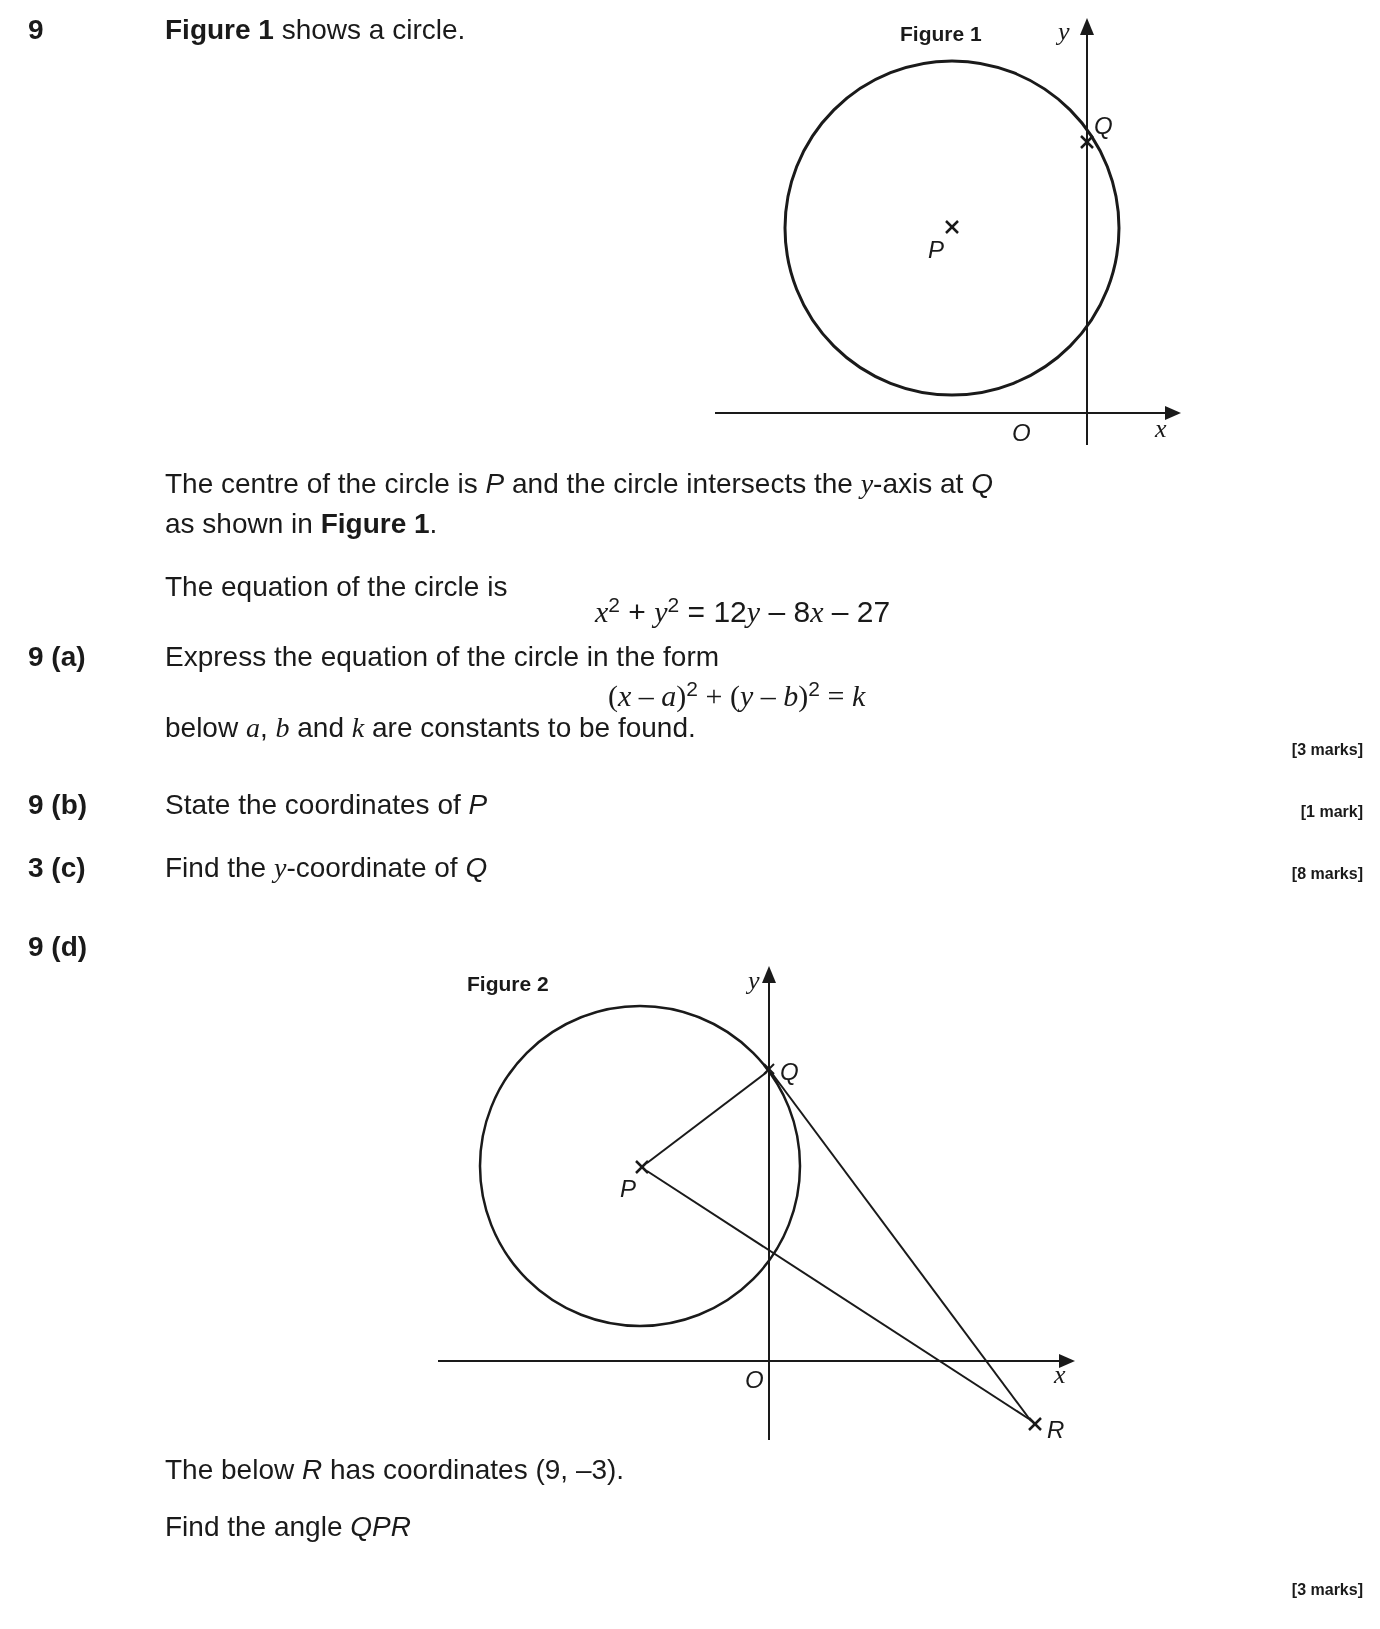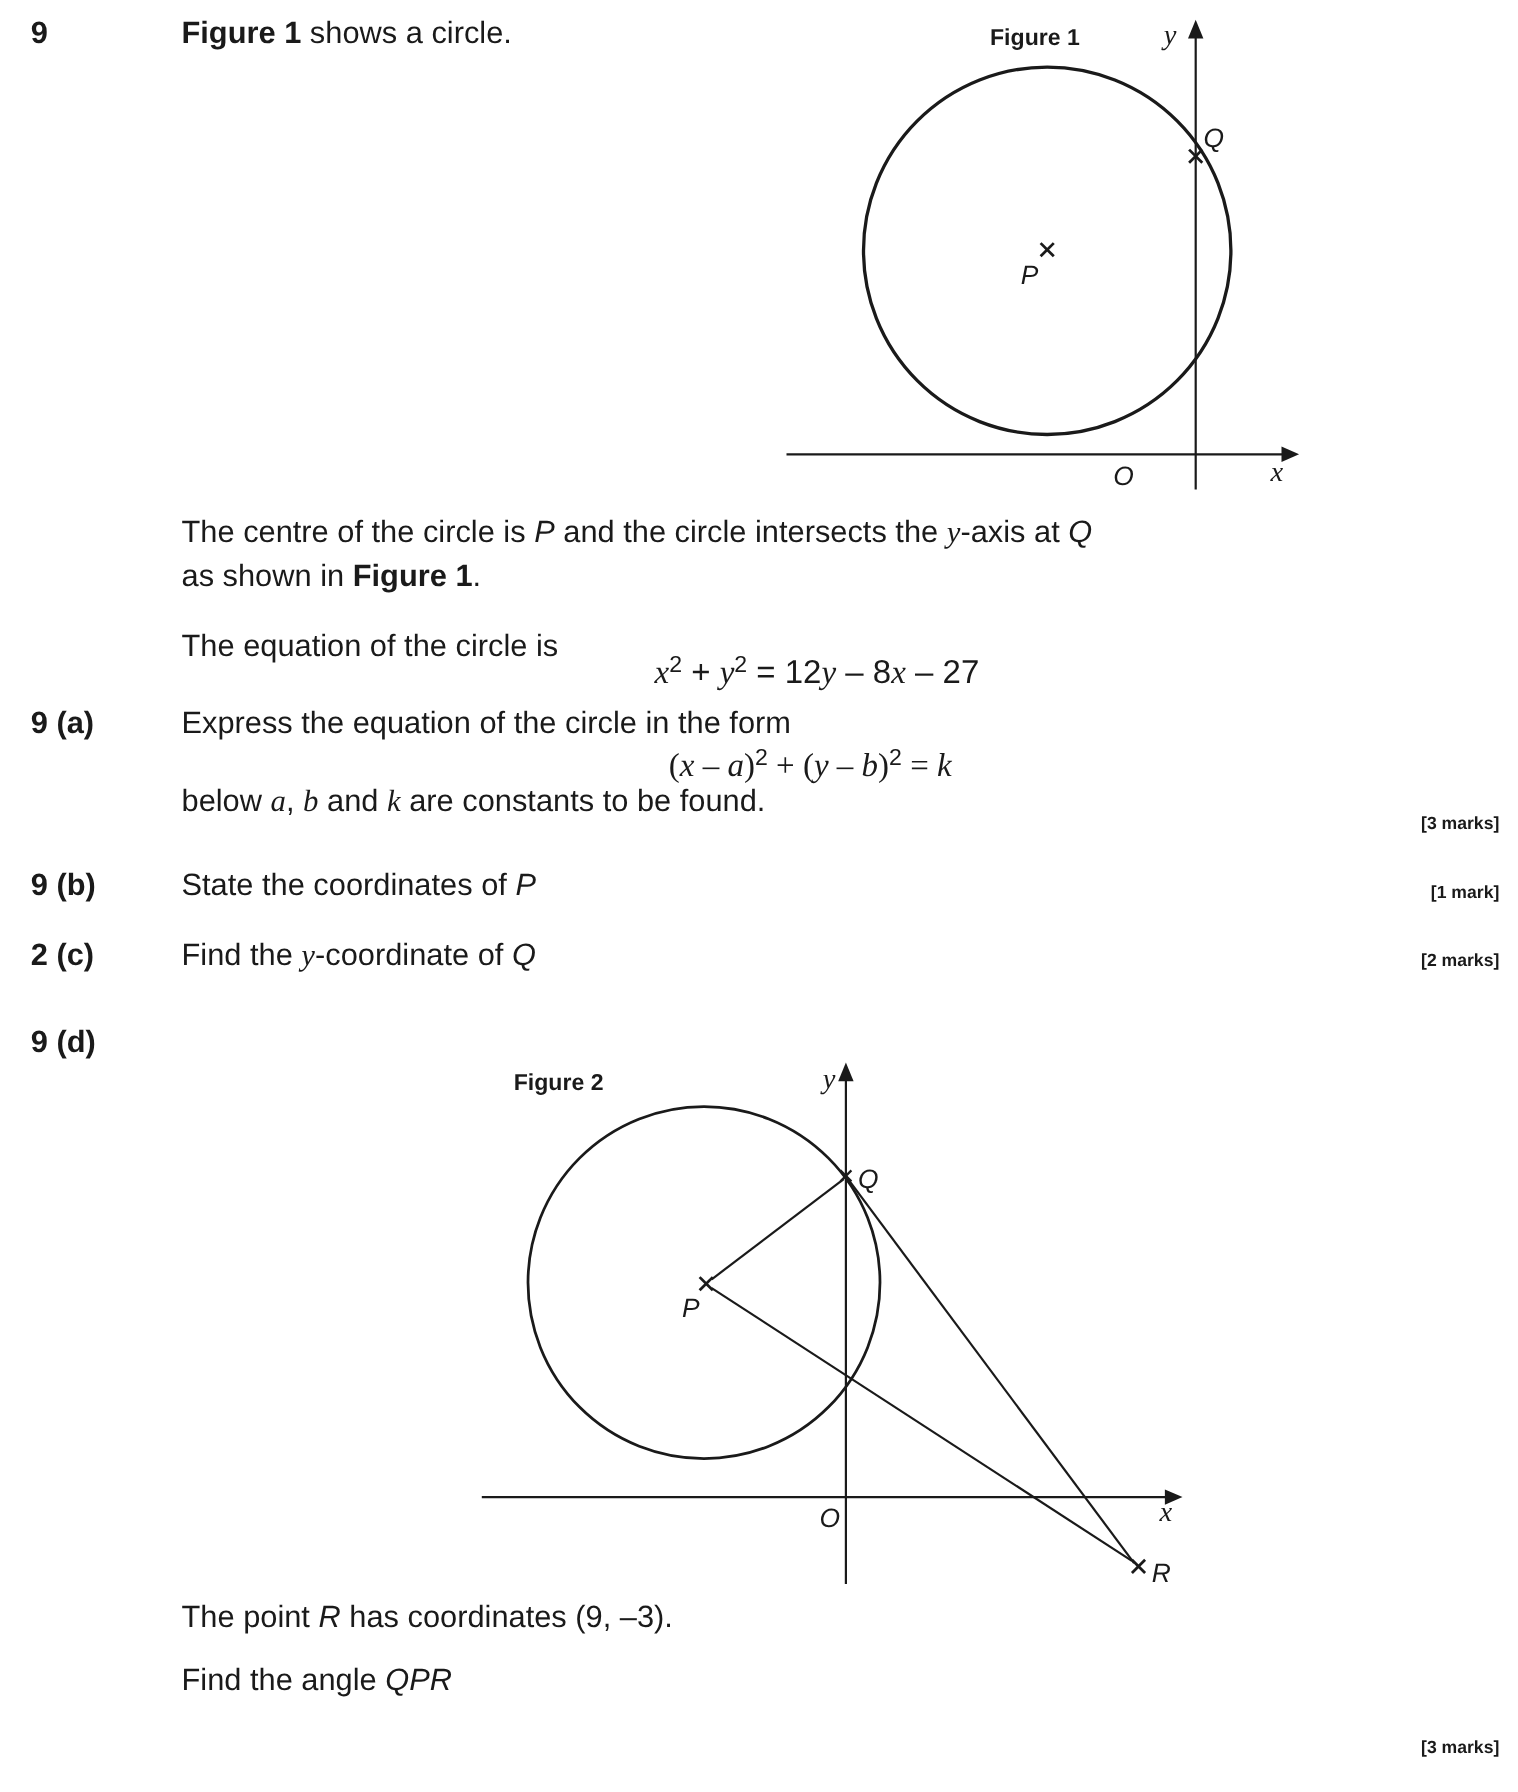--- a/index.html
+++ b/index.html
@@ -66,23 +66,23 @@
   <div class="qlabel" style="top:641px">9 (a)</div>
   <div class="line" style="top:641px">Express the equation of the circle in the form</div>
   <div class="eq eq2" style="left:608px; top:676px"><span>(</span><span class="mv">x</span><span> – </span><span class="mv">a</span><span>)</span><span class="sup">2</span><span> + (</span><span class="mv">y</span><span> – </span><span class="mv">b</span><span>)</span><span class="sup">2</span><span> = </span><span class="mv">k</span></div>
   <div class="line" style="top:712px"><span>below </span><span class="mv">a</span><span>, </span><span class="mv">b</span><span> and </span><span class="mv">k</span><span> are constants to be found.</span></div>
   <div class="marks" style="top:741px">[3 marks]</div>
 
   <div class="qlabel" style="top:789px">9 (b)</div>
   <div class="line" style="top:789px"><span>State the coordinates of </span><span class="pv">P</span></div>
   <div class="marks" style="top:803px">[1 mark]</div>
 
-  <div class="qlabel" style="top:852px">2 (c)</div>
+  <div class="qlabel" style="top:852px">3 (c)</div>
   <div class="line" style="top:852px"><span>Find the </span><span class="mv">y</span><span>-coordinate of </span><span class="pv">Q</span></div>
-  <div class="marks" style="top:865px">[2 marks]</div>
+  <div class="marks" style="top:865px">[8 marks]</div>
 
   <div class="qlabel" style="top:931px">9 (d)</div>
 
   <svg style="left:420px; top:960px" width="660" height="490" viewBox="0 0 660 490">
     <text x="47" y="31" class="figcap">Figure 2</text>
 
     <circle cx="220" cy="206" r="160" stroke-width="2.5"></circle>
 
     <line x1="349" y1="18" x2="349" y2="480" stroke-width="2"></line>
     <polygon points="349,6 342,23 356,23"></polygon>
@@ -103,17 +103,17 @@
 
     <line x1="344" y1="104" x2="354" y2="114" stroke-width="2"></line>
     <line x1="344" y1="114" x2="354" y2="104" stroke-width="2"></line>
     <text x="360" y="120" class="ptl">Q</text>
 
     <line x1="609" y1="458" x2="621" y2="470" stroke-width="2.5"></line>
     <line x1="609" y1="470" x2="621" y2="458" stroke-width="2.5"></line>
     <text x="627" y="478" class="ptl">R</text>
   </svg>
 
-  <div class="line" style="top:1454px"><span>The point </span><span class="pv">R</span><span> has coordinates (9, –3).</span></div>
+  <div class="line" style="top:1454px"><span>The below </span><span class="pv">R</span><span> has coordinates (9, –3).</span></div>
   <div class="line" style="top:1511px"><span>Find the angle </span><span class="pv">QPR</span></div>
   <div class="marks" style="top:1581px">[3 marks]</div>
 
 </div>
 
 </body></html>

